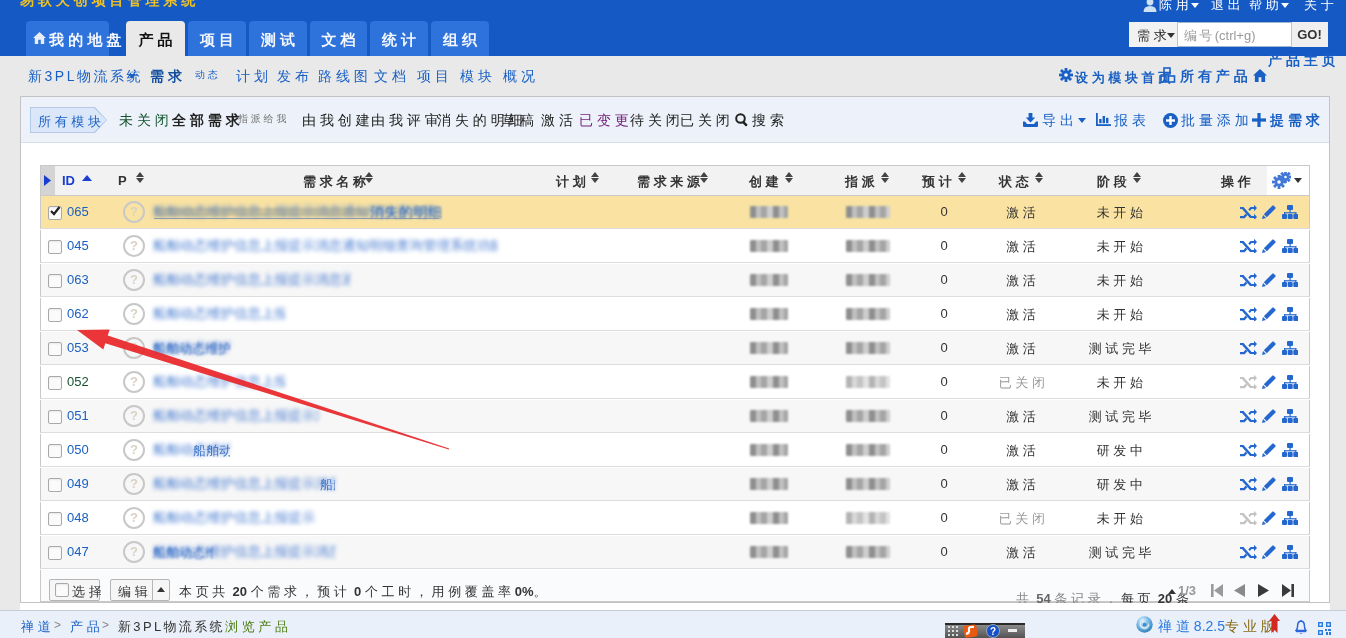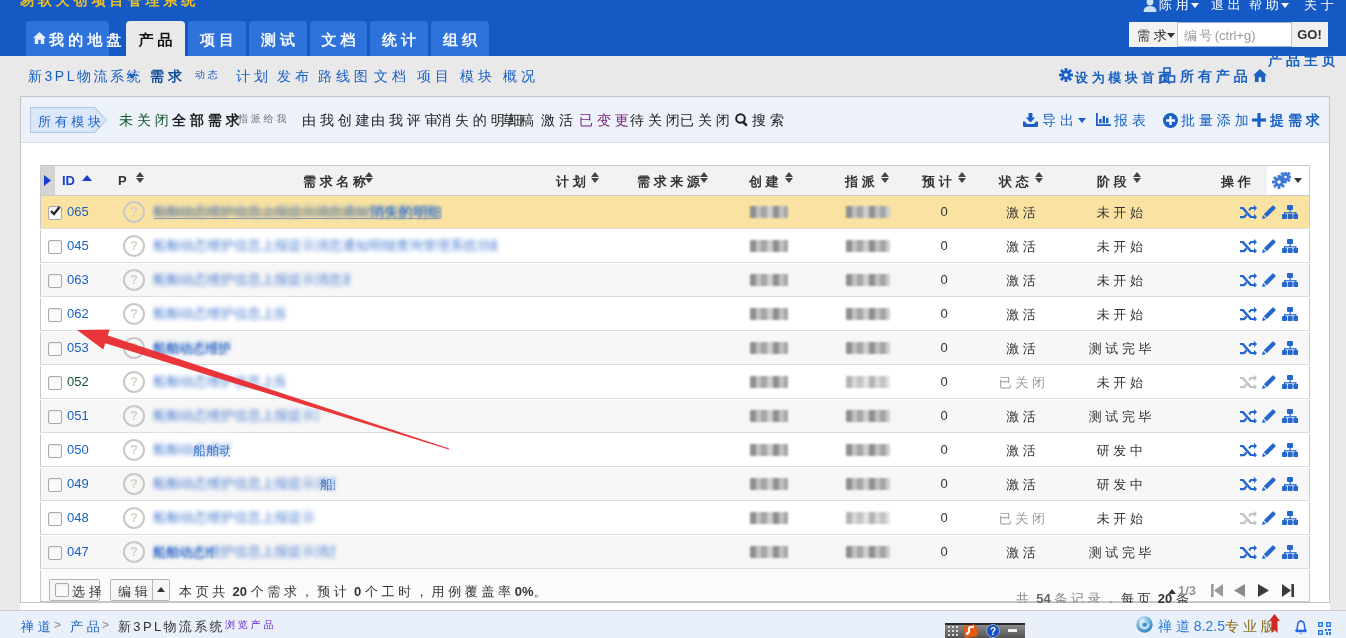--- a/index.html
+++ b/index.html
@@ -647,21 +647,21 @@
     <path d="M0 0 v13 L9 6.5z" fill="#3a3a3a"></path>
   </svg>
 <div class="a" style="left:20px;top:603px;width:1310px;height:7px;background:#fff"></div>
 <div class="a" style="left:0;top:610px;width:1346px;height:28px;background:#e9f0fa;border-top:1px solid #c6ccd4;box-sizing:border-box"></div>
 <div class="a c" style="left:21px;top:618px;font-size:13px;color:#1a60c4">禅道</div>
 <div class="a" style="left:54px;top:618px;font-size:12px;color:#888">&gt;</div>
 <div class="a c" style="left:70px;top:618px;font-size:13px;color:#1a60c4">产品</div>
 <div class="a" style="left:102px;top:618px;font-size:12px;color:#888">&gt;</div>
 <div class="a cs" style="left:118px;top:618px;font-size:13px;color:#333;white-space:nowrap">新3PL物流系统</div>
 <div class="a" style="left:212px;top:618px;font-size:12px;color:#888">&gt;</div>
-<div class="a c" style="left:225px;top:618px;font-size:10px;color:#6d28d9;white-space:nowrap">浏览产品</div>
+<div class="a c" style="left:225px;top:618px;font-size:13px;color:#4d7c0f;white-space:nowrap">浏览产品</div>
 <svg class="a" style="left:1136px;top:616px" width="17" height="17" viewBox="0 0 17 17">
     <defs>
       <radialGradient id="gl" cx="38%" cy="28%" r="80%">
         <stop offset="0%" stop-color="#e8f6fd"></stop>
         <stop offset="40%" stop-color="#7fc0ea"></stop>
         <stop offset="100%" stop-color="#2579b8"></stop>
       </radialGradient>
     </defs>
     <circle cx="8.5" cy="8.5" r="8.2" fill="url(#gl)"></circle>
     <path d="M13.5 8.5 a5 5 0 1 1 -5-5 a3.6 3.6 0 1 0 3.6 3.6z" fill="#ffffff" opacity="0.65"></path>

